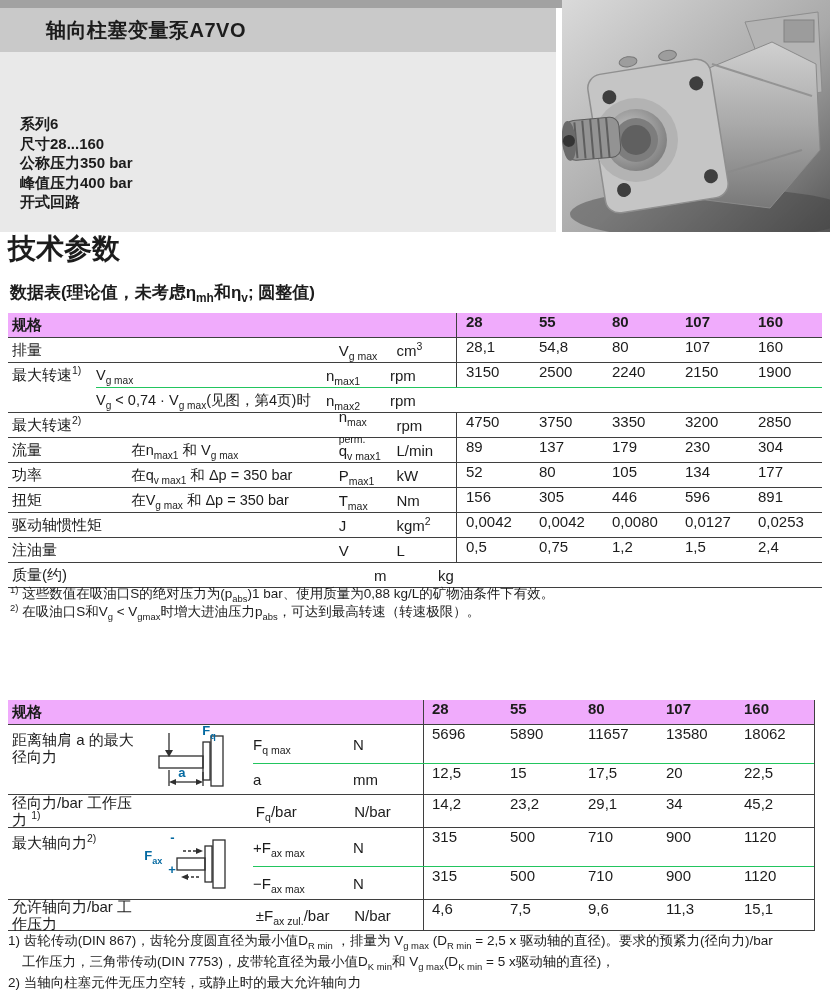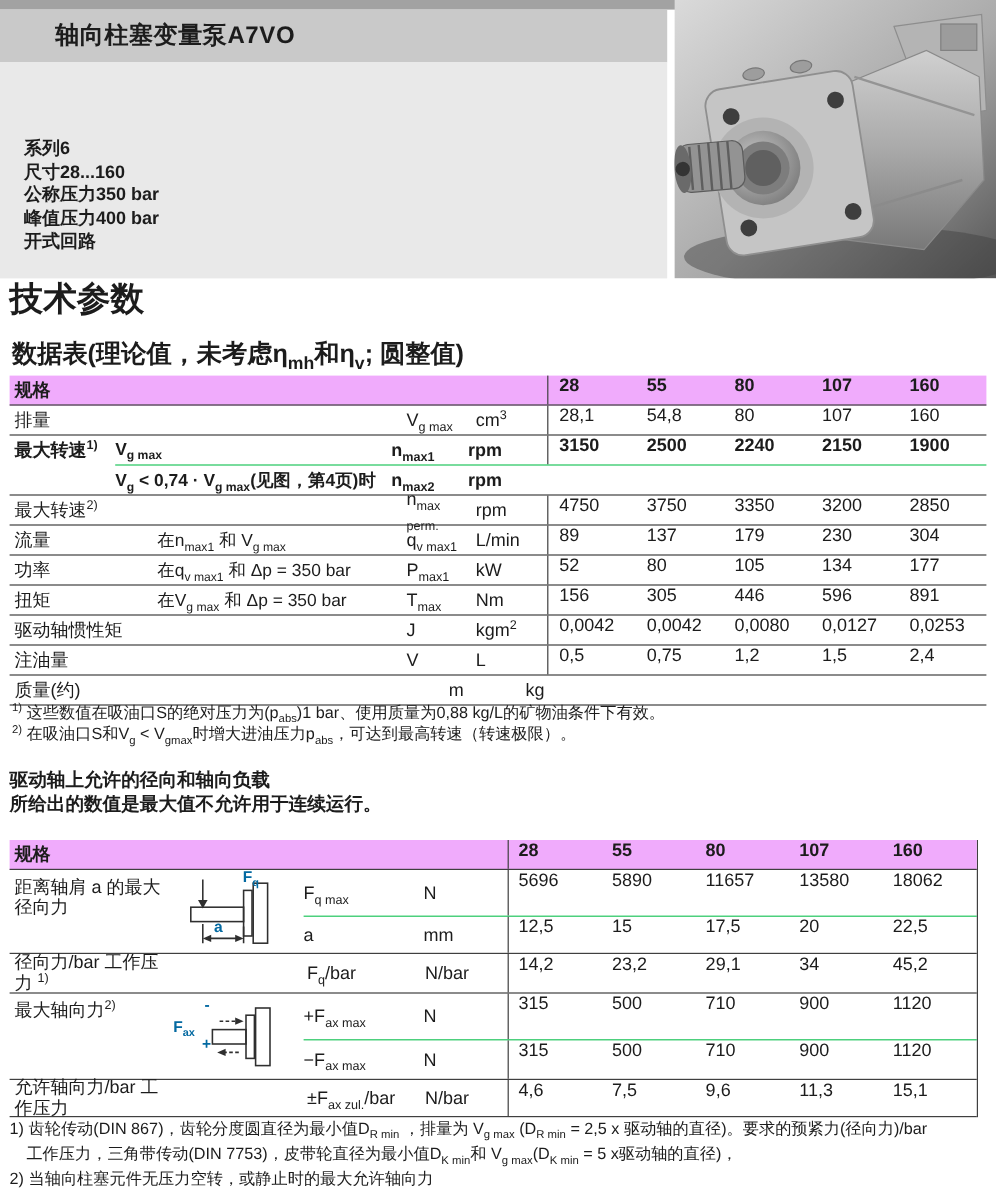--- a/index.html
+++ b/index.html
@@ -5,37 +5,37 @@
   html,body{margin:0;padding:0;background:#ffffff;}
   .page{position:relative;width:830px;height:996px;background:#ffffff;overflow:hidden;
         font-family:"Liberation Sans","DejaVu Sans",sans-serif;color:#1c1c1c;}
   .topstrip{position:absolute;left:0;top:0;width:830px;height:8px;background:#a2a2a2;}
   .titlebar{position:absolute;left:0;top:8px;width:556px;height:44px;background:#c9c9c9;}
   .title{padding-left:46px;line-height:44px;font-size:20px;font-weight:bold;letter-spacing:.5px;}
   .panel{position:absolute;left:0;top:52px;width:556px;height:180px;background:#e9e9e9;}
   .intro{position:absolute;left:20px;top:62px;font-size:15px;font-weight:bold;line-height:19.5px;}
   .photo{position:absolute;left:562px;top:0;width:268px;height:232px;}
   .h1{position:absolute;left:8px;top:230px;margin:0;font-size:28px;font-weight:600;}
-  .subtitle{position:absolute;left:10px;top:281px;font-size:21px;font-weight:600;}
+  .subtitle{position:absolute;left:10px;top:281px;font-size:17px;font-weight:600;}
   sub{font-size:70%;line-height:0;}
   sup{font-size:70%;line-height:0;}
 
   
   .t1{position:absolute;left:8px;top:313px;width:814px;font-size:15px;}
   .t1row{display:flex;align-items:center;height:24px;border-bottom:1px solid #3f3f3f;}
   .thead{background:#f0abfc;font-weight:bold;gap:20px;}
   .t1 .chead{width:492px;padding-left:4px;}
   .c1{width:132px;padding-left:4px;}
   .c2{width:230px;font-size:14.5px;}
   .c3{width:64px;}
   .c4{width:66px;}
   .vals{flex:1;display:flex;align-self:stretch;align-items:flex-start;border-left:1px solid #3f3f3f;}
   .vcell{width:64px;padding-left:9px;}
   .b{font-weight:bold;}
-  .t1group{display:flex;border-bottom:1px solid #3f3f3f;font-weight:bold;}
+  .t1group{display:flex;border-bottom:1px solid #3f3f3f;}
   .t1group .c1{padding-top:3px;}
   .ginner{flex:1;display:flex;flex-direction:column;}
   .grow{display:flex;align-items:center;height:24px;}
   .gsep{border-top:1px solid #22c55e;}
 
   
   .notes1{position:absolute;left:10px;top:585px;font-size:13.5px;}
   .notes1 .note + .note{margin-top:0;}
   .sec2{position:absolute;left:8px;top:641px;font-size:15.5px;font-weight:bold;line-height:20px;}
   .notes2{position:absolute;left:8px;top:930px;font-size:13.5px;line-height:21px;}
@@ -266,24 +266,20 @@
       <div class="c3">m</div>
       <div class="c4">kg</div>
     </div>
   </div>
 
   <div class="notes1">
     <div class="note"><sup>1)</sup> 这些数值在吸油口S的绝对压力为(p<sub>abs</sub>)1 bar、使用质量为0,88 kg/L的矿物油条件下有效。</div>
     <div class="note"><sup>2)</sup> 在吸油口S和V<sub>g</sub> &lt; V<sub>gmax</sub>时增大进油压力p<sub>abs</sub>，可达到最高转速（转速极限）。</div>
   </div>
 
-  <div class="sec2">
-    <div>驱动轴上允许的径向和轴向负载</div>
-    <div>所给出的数值是最大值不允许用于连续运行。</div>
-  </div>
 
   <div class="t2">
     <div class="t2row thead">
       <div class="chead">规格</div>
       <div class="vals b">
           <div class="vcell b">28</div>
           <div class="vcell b">55</div>
           <div class="vcell b">80</div>
           <div class="vcell b">107</div>
           <div class="vcell b">160</div>

